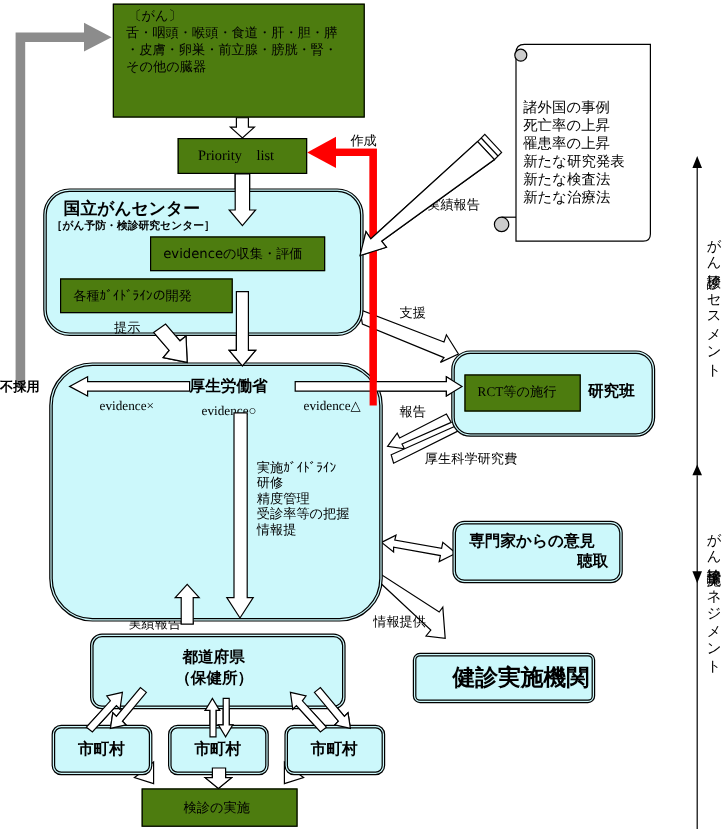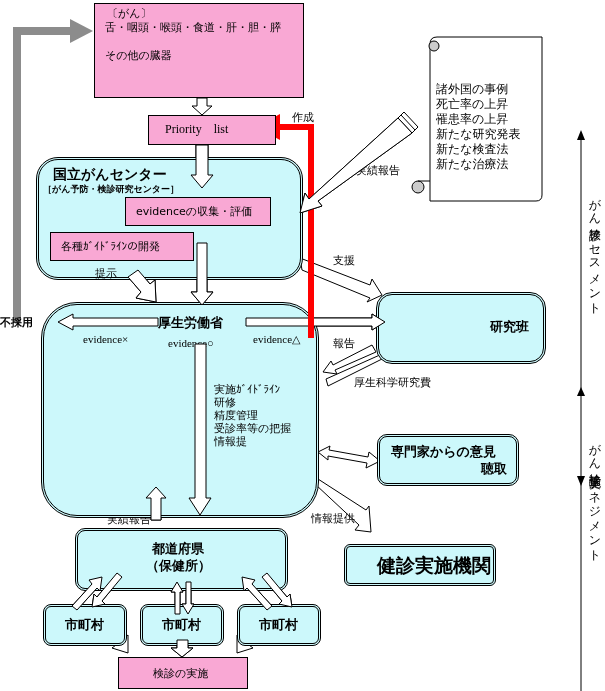--- a/index.html
+++ b/index.html
@@ -1,20 +1,20 @@
 <!DOCTYPE html>
 <html><head>
 <meta charset="utf-8">
 <style>
   html, body { margin:0; padding:0; background:#ffffff; }
   body { width:605px; height:691px; position:relative; overflow:hidden;
          font-family:"DejaVu Sans", sans-serif; color:#000; }
   .abs { position:absolute; }
   svg.layer { position:absolute; left:0; top:0; }
-  .box { position:absolute; background:#f9a8d4; border:1px solid #000; box-sizing:border-box; }
+  .box { position:absolute; background:#4d7c0f; border:1px solid #000; box-sizing:border-box; }
   .rbox { position:absolute; background:#ccf8fb; border:3px double #000; box-sizing:border-box; }
   .txt { position:absolute; font-size:11px; line-height:13px; white-space:nowrap; }
   .bold { font-weight:bold; }
   .serif { font-family:"Liberation Serif", serif; }
   .vtext { position:absolute; writing-mode:vertical-rl; font-size:12px; letter-spacing:1px; white-space:nowrap; }
 </style>
 </head>
 <body>
 
 <svg class="layer" width="605" height="691">
@@ -69,24 +69,25 @@
   <line x1="581" y1="133" x2="581" y2="390" stroke="#000"></line>
   <polygon points="577,140 581,130 585,140" fill="#000"></polygon>
   <polygon points="577,396 581,387 585,396" fill="#000"></polygon>
   <line x1="581" y1="396" x2="581" y2="691" stroke="#000"></line>
   <polygon points="577,476 581,486 585,476" fill="#000"></polygon>
 </svg>
 
 <div class="box" style="left:94px;top:3px;width:210px;height:95px;">
   <div class="txt" style="left:12px;top:3px;">〔がん〕</div>
   <div class="txt" style="left:10px;top:17px;">舌・咽頭・喉頭・食道・肝・胆・膵</div>
+  <div class="txt" style="left:10px;top:31px;">・皮膚・卵巣・前立腺・膀胱・腎・</div>
   <div class="txt" style="left:10px;top:45px;">その他の臓器</div>
 </div>
 
-<div class="box" style="left:148px;top:115px;width:128px;height:30px;">
+<div class="box" style="left:148px;top:115px;width:108px;height:30px;">
   <div class="txt serif" style="left:16px;top:7px;font-size:12px;">Priority　list</div>
 </div>
 
 <svg class="layer" width="605" height="691" style="pointer-events:none;">
   <path d="M430,44 Q430,37 437,37 L542,37 L542,195 Q542,201 536,201 L430,201 Z" fill="#fff" stroke="#000"></path>
   <circle cx="434" cy="46" r="5" fill="#ccc" stroke="#000"></circle>
   <circle cx="418" cy="187" r="6" fill="#ccc" stroke="#000"></circle>
   <path d="M418,181 L430,181" stroke="#000"></path>
 </svg>
 <div class="abs" style="left:436px;top:82px;">
@@ -126,20 +127,23 @@
 <div class="txt serif" style="left:253px;top:333px;">evidence△</div>
 <div class="abs" style="left:214px;top:383px;">
   <div class="txt" style="position:relative;">実施ｶﾞｲﾄﾞﾗｲﾝ</div>
   <div class="txt" style="position:relative;">研修</div>
   <div class="txt" style="position:relative;">精度管理</div>
   <div class="txt" style="position:relative;">受診率等の把握</div>
   <div class="txt" style="position:relative;">情報提</div>
 </div>
 
 <div class="rbox" style="left:376px;top:292px;width:170px;height:72px;border-radius:16px;">
+  <div class="box" style="left:8px;top:17px;width:97px;height:31px;">
+    <div class="txt serif" style="left:10px;top:8px;">RCT等の施行</div>
+  </div>
   <div class="txt bold" style="left:111px;top:25px;font-size:13px;">研究班</div>
 </div>
 
 <div class="rbox" style="left:377px;top:434px;width:142px;height:52px;border-radius:10px;">
   <div class="txt bold" style="left:11px;top:7px;font-size:13px;line-height:16px;">専門家からの意見</div>
   <div class="txt bold" style="left:53px;top:24px;font-size:13px;line-height:16px;padding-left:48px;">聴取</div>
 </div>
 
 <div class="rbox" style="left:344px;top:544px;width:152px;height:42px;border-radius:6px;">
   <div class="txt bold" style="left:30px;top:12px;font-size:19px;">健診実施機関</div>

